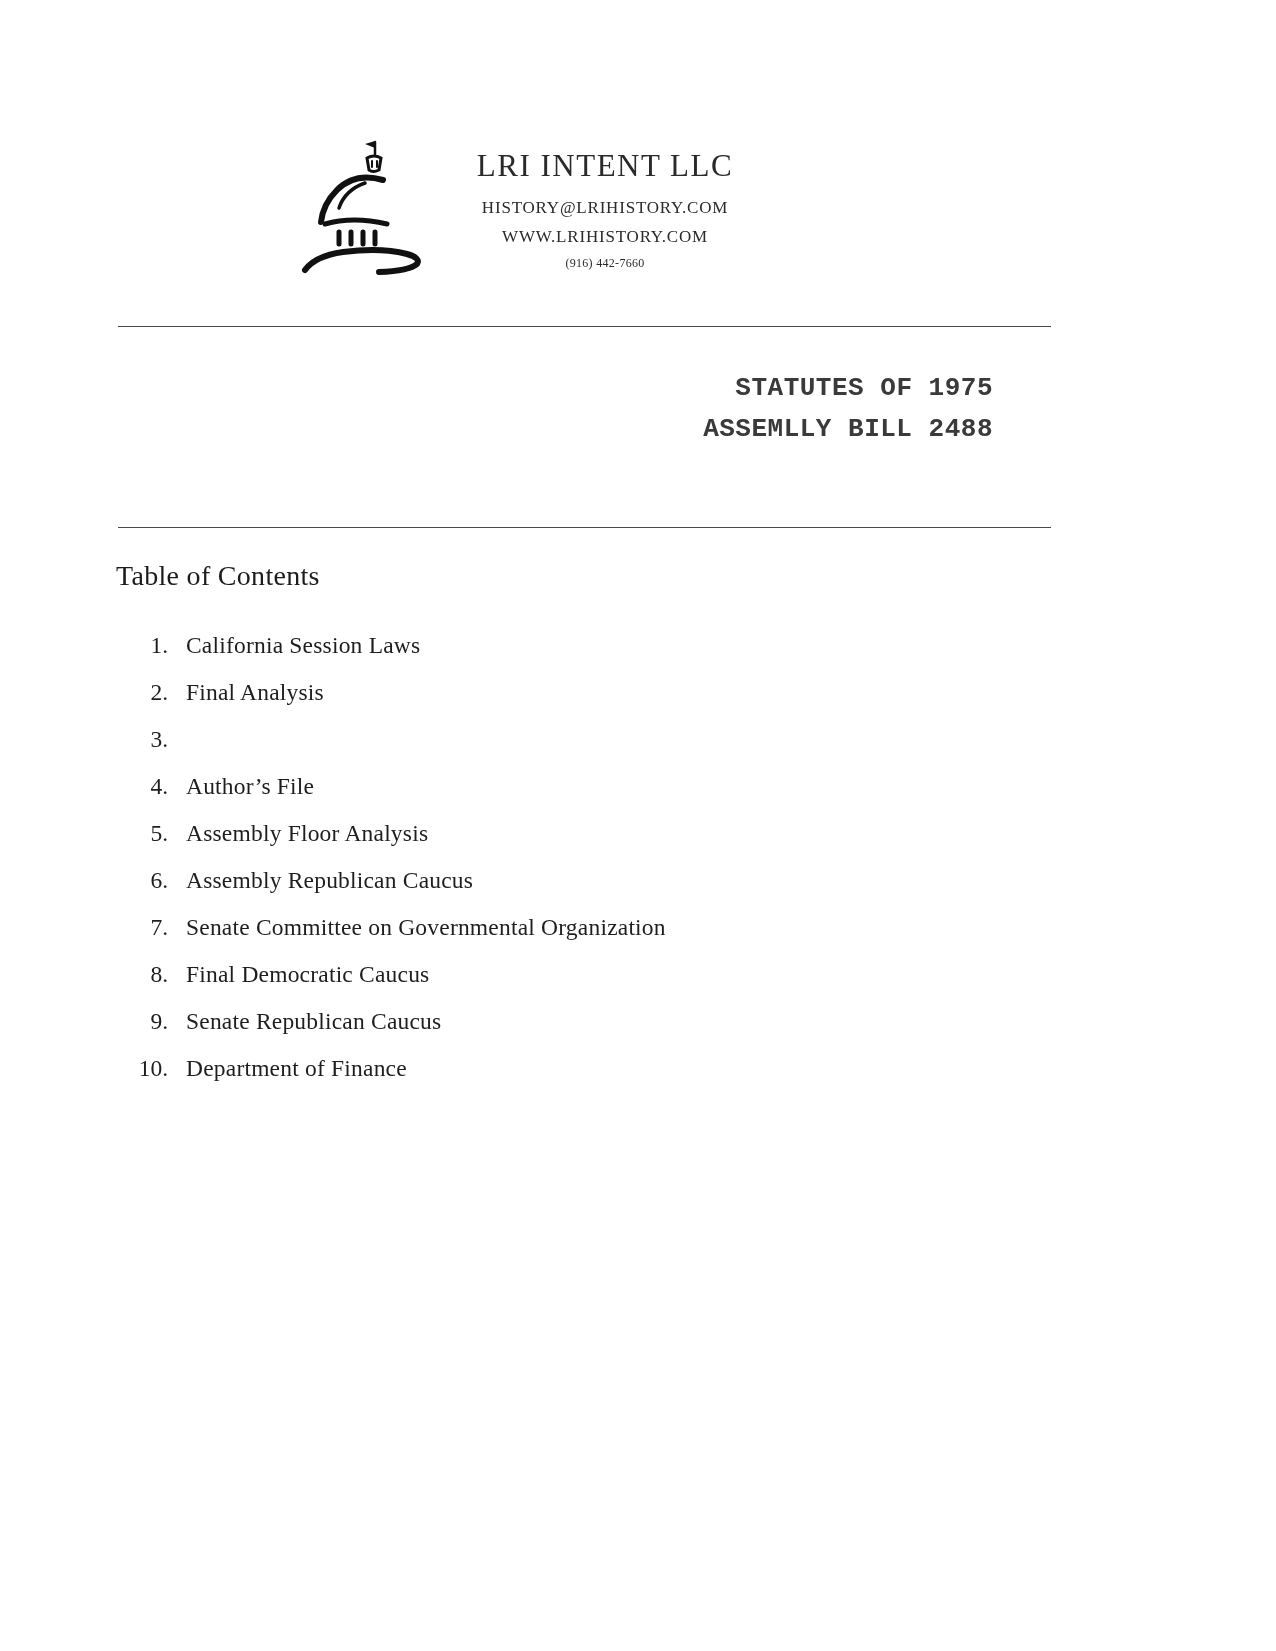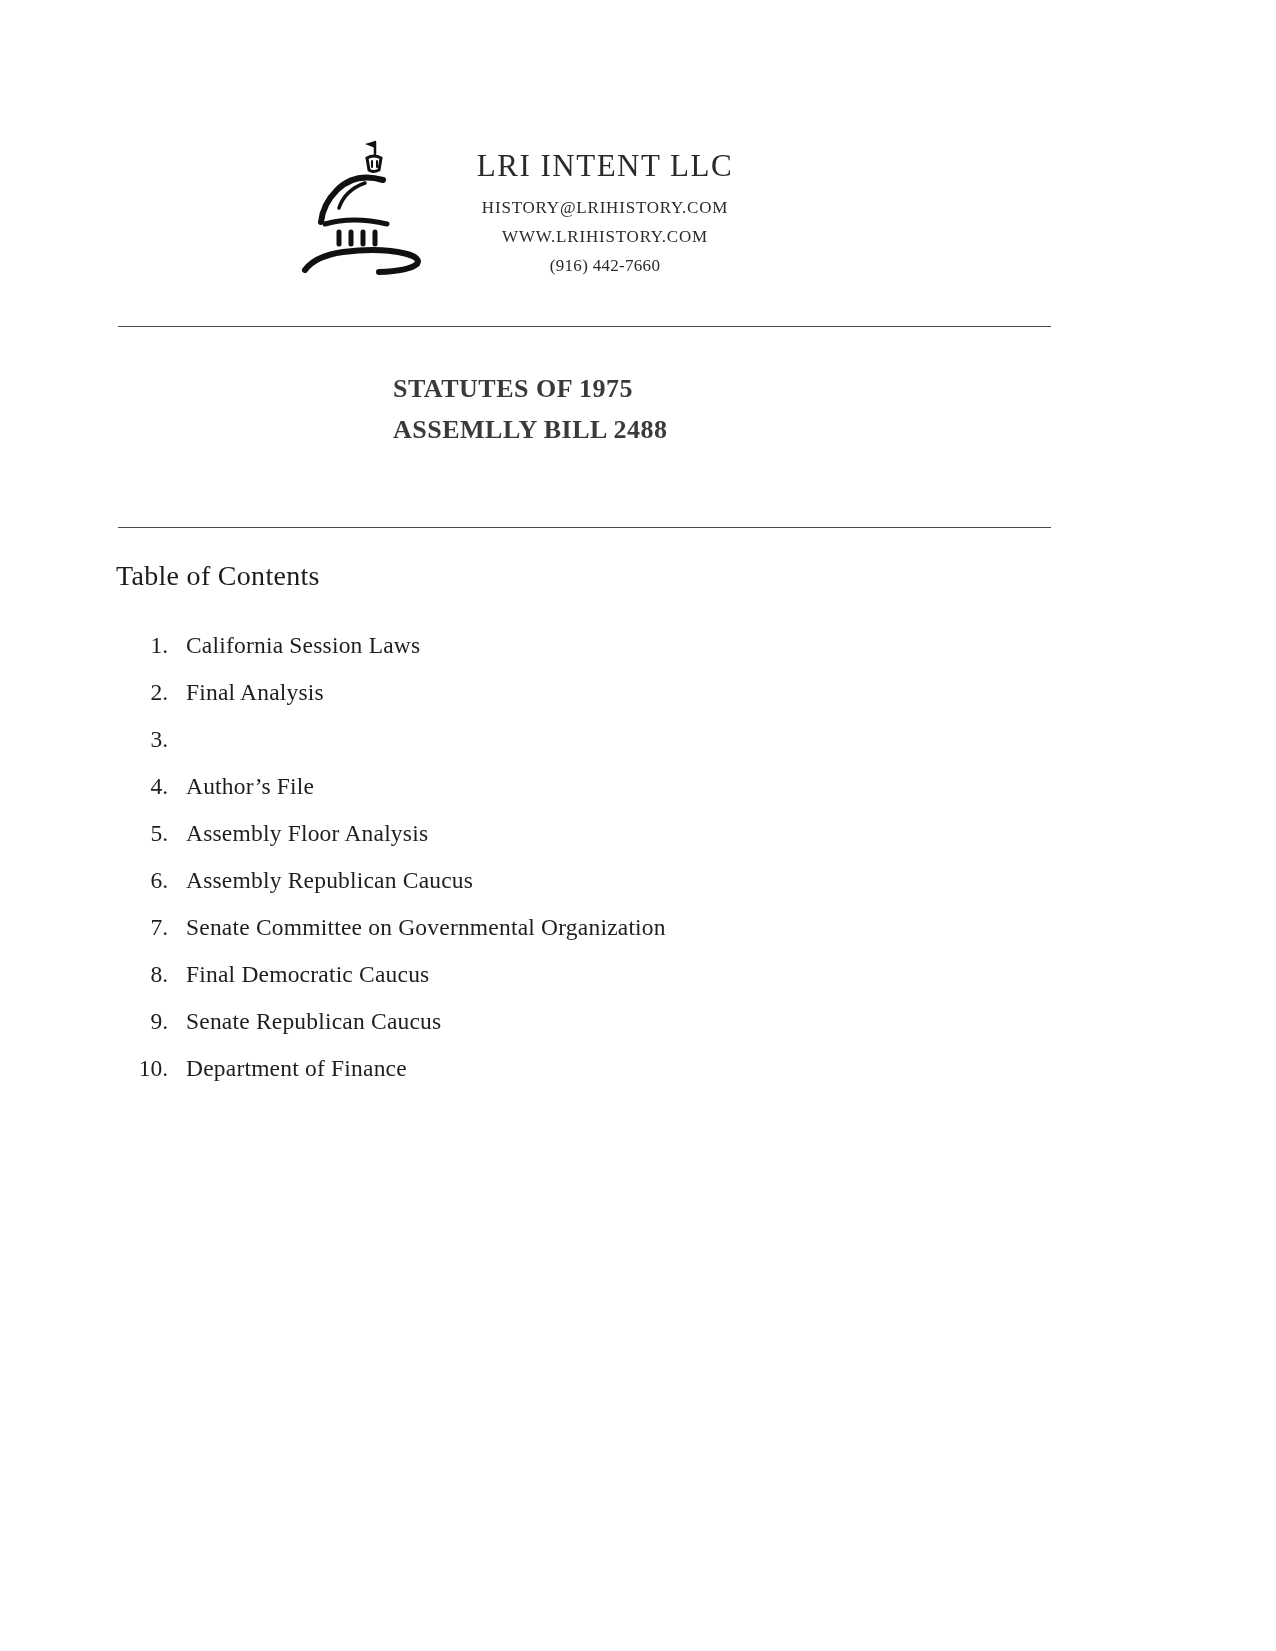--- a/index.html
+++ b/index.html
@@ -37,21 +37,21 @@
     white-space: pre;
   }
   .contact-line {
     font-size: 17px;
     letter-spacing: 0.8px;
     color: #2a2a2a;
     margin-bottom: 9px;
     white-space: pre;
   }
   .phone-line {
-    font-size: 17px;
+    font-size: 12px;
     letter-spacing: 0.3px;
     color: #2a2a2a;
     white-space: pre;
   }
 
   
   .rule {
     position: absolute;
     left: 118px;
     width: 933px;
@@ -60,20 +60,22 @@
   }
   .rule-top { top: 326px; }
   .rule-bottom { top: 527px; }
 
   
   .statute-block {
     position: absolute;
     right: 283px;
     top: 368px;
     width: 600px;
+    text-align: right;
+    font-family: Liberation Mono, monospace;
   }
   .statute-line {
     font-size: 26px;
     font-weight: bold;
     color: #3a3a3a;
     line-height: 41px;
     letter-spacing: 0.5px;
     white-space: pre;
   }
 

